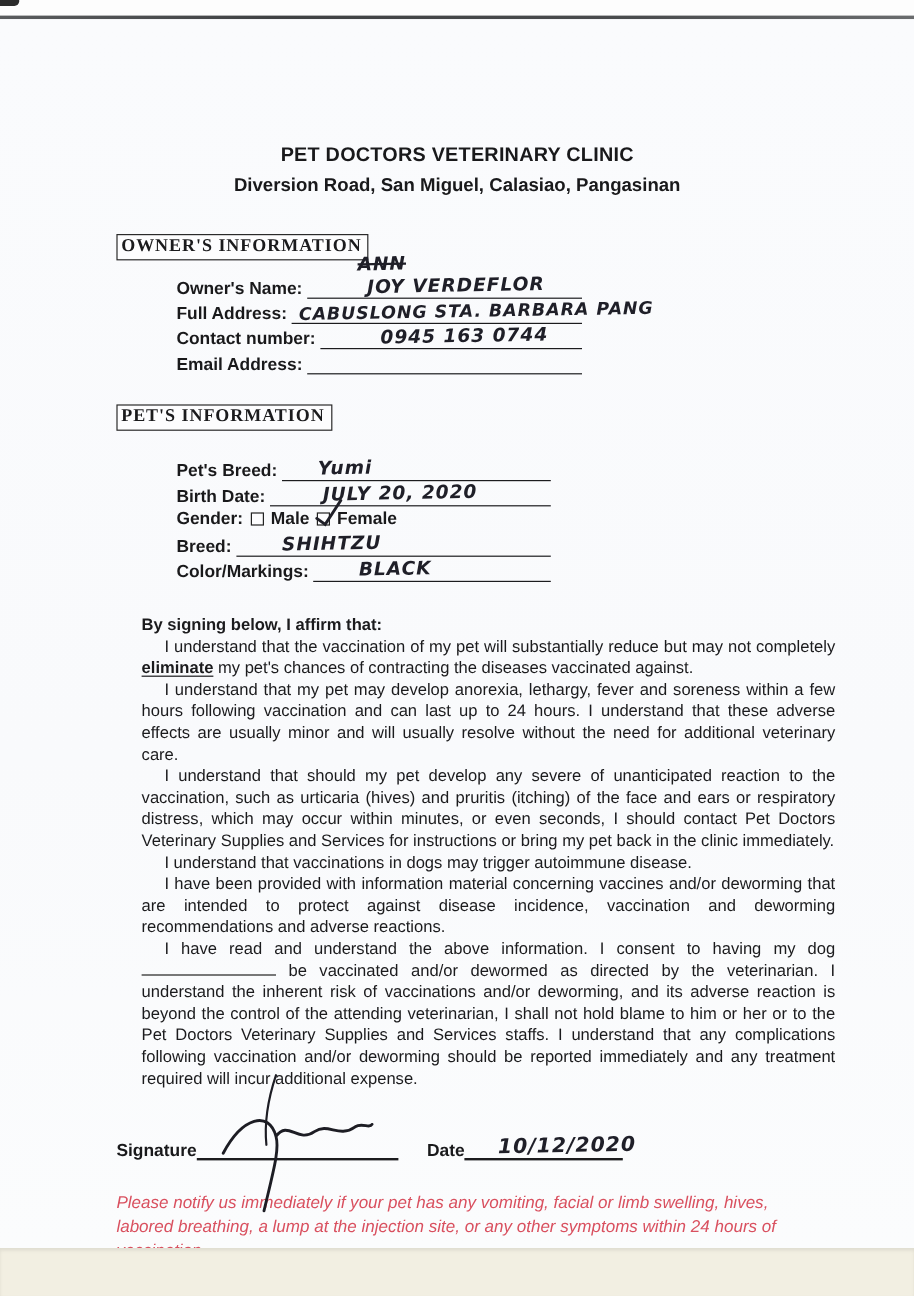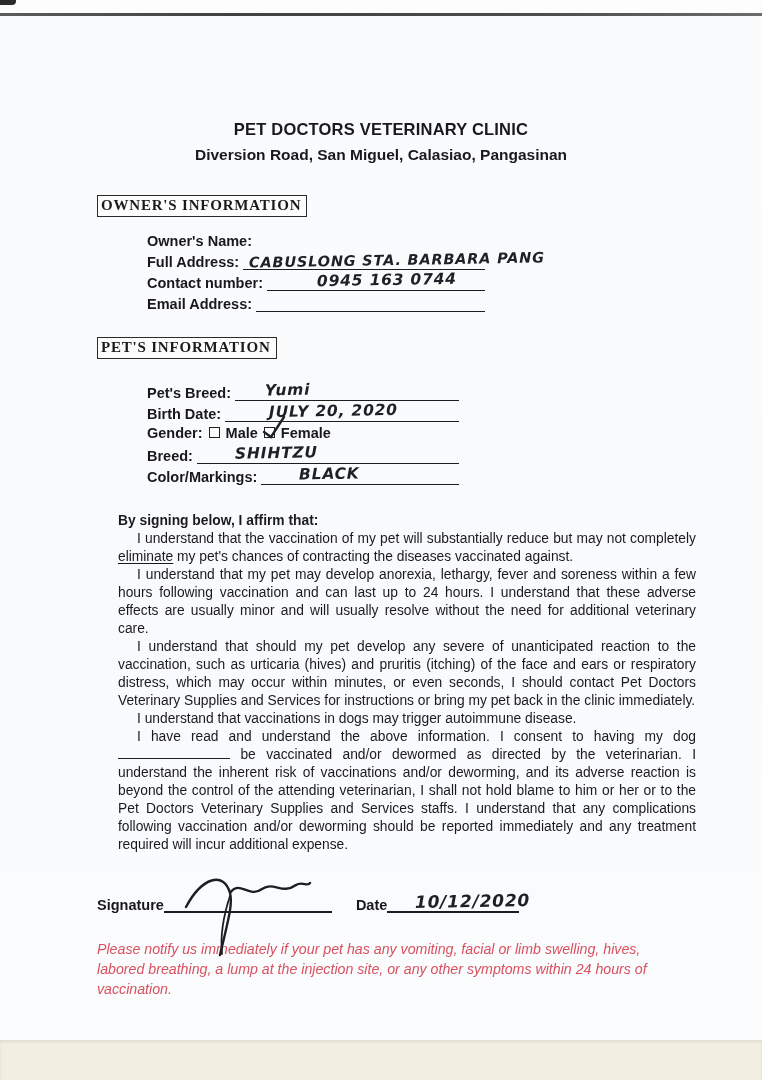--- a/index.html
+++ b/index.html
@@ -57,21 +57,21 @@
   .cbox{width:9px;height:9px;border:1.6px solid #222;display:inline-block;position:relative;background:#fdfdfe;}
   .checkmark{
     position:absolute;left:-3px;top:-12px;width:24px;height:24px;display:none;
   }
   .checkmark svg{overflow:visible;}
 
   
   .affirm{margin-top:27px;width:578px;font-size:13.8px;line-height:18px;color:#1b1b1d;margin-left:21px;}
   .affirm-heading{font-weight:bold;}
   .affirm p{margin:0;text-indent:19px;text-align:justify;}
-  .uline{text-decoration:underline;text-underline-offset:2px;}
+  .uline{text-decoration:underline;text-underline-offset:2px;font-weight:bold;}
   .consent-blank{
     display:inline-block;width:112px;height:11px;
     border-bottom:1.6px solid #222;vertical-align:baseline;
   }
 
   
   .sig-row{display:flex;align-items:flex-end;margin-top:35px;height:24px;font-size:14.5px;}
   .sig-line{width:168px;border-bottom:2px solid #1c1c1e;height:22px;position:relative;}
   .sig-scribble{position:absolute;left:18px;top:-26px;overflow:visible;}
   .sig-gap{width:24px;}
@@ -103,20 +103,26 @@
       <div class="clinic-address">Diversion Road, San Miguel, Calasiao, Pangasinan</div>
     </div>
 
     <div class="content">
       
       <div class="section-header owner-header">OWNER'S INFORMATION</div>
 
       <div class="fields">
         <div class="field-row">
           <span class="flabel">Owner's Name:</span>
+          <span class="fline">
+            <span class="val-pos" style="left:42px">
+              <span class="hand struck">ANN</span>
+              <span class="hand" style="margin-left:8px">JOY VERDEFLOR</span>
+            </span>
+          </span>
         </div>
         <div class="field-row">
           <span class="flabel">Full Address:</span>
           <span class="fline">
             <span class="val-pos" style="left:6px">
               <span class="hand small">CABUSLONG STA. BARBARA PANG</span>
             </span>
           </span>
         </div>
         <div class="field-row">
@@ -192,20 +198,21 @@
         </div>
       </div>
 
       
       <div class="affirm">
         <div class="affirm-heading">By signing below, I affirm that:</div>
         <p><span>I understand that the vaccination of my pet will substantially reduce but may not completely </span><span class="uline">eliminate</span><span> my pet's chances of contracting the diseases vaccinated against.</span></p>
         <p>I understand that my pet may develop anorexia, lethargy, fever and soreness within a few hours following vaccination and can last up to 24 hours. I understand that these adverse effects are usually minor and will usually resolve without the need for additional veterinary care.</p>
         <p>I understand that should my pet develop any severe of unanticipated reaction to the vaccination, such as urticaria (hives) and pruritis (itching) of the face and ears or respiratory distress, which may occur within minutes, or even seconds, I should contact Pet Doctors Veterinary Supplies and Services for instructions or bring my pet back in the clinic immediately.</p>
         <p>I understand that vaccinations in dogs may trigger autoimmune disease.</p>
+        <p>I have been provided with information material concerning vaccines and/or deworming that are intended to protect against disease incidence, vaccination and deworming recommendations and adverse reactions.</p>
         <p><span>I have read and understand the above information. I consent to having my dog </span><span class="consent-blank"></span><span> be vaccinated and/or dewormed as directed by the veterinarian. I understand the inherent risk of vaccinations and/or deworming, and its adverse reaction is beyond the control of the attending veterinarian, I shall not hold blame to him or her or to the Pet Doctors Veterinary Supplies and Services staffs. I understand that any complications following vaccination and/or deworming should be reported immediately and any treatment required will incur additional expense.</span></p>
       </div>
 
       
       <div class="sig-row">
         <span class="flabel">Signature</span>
         <span class="sig-line">
           <svg class="sig-scribble" width="130" height="60" viewBox="0 0 130 60">
             <path d="M4,44 C20,14 42,8 48,30 C51,41 46,58 38,92 M48,30 C58,16 66,36 80,26 C92,18 100,32 114,22 C120,18 126,24 128,20" fill="none" stroke="#1d1d24" stroke-width="2.4" stroke-linecap="round"></path>
           </svg>

